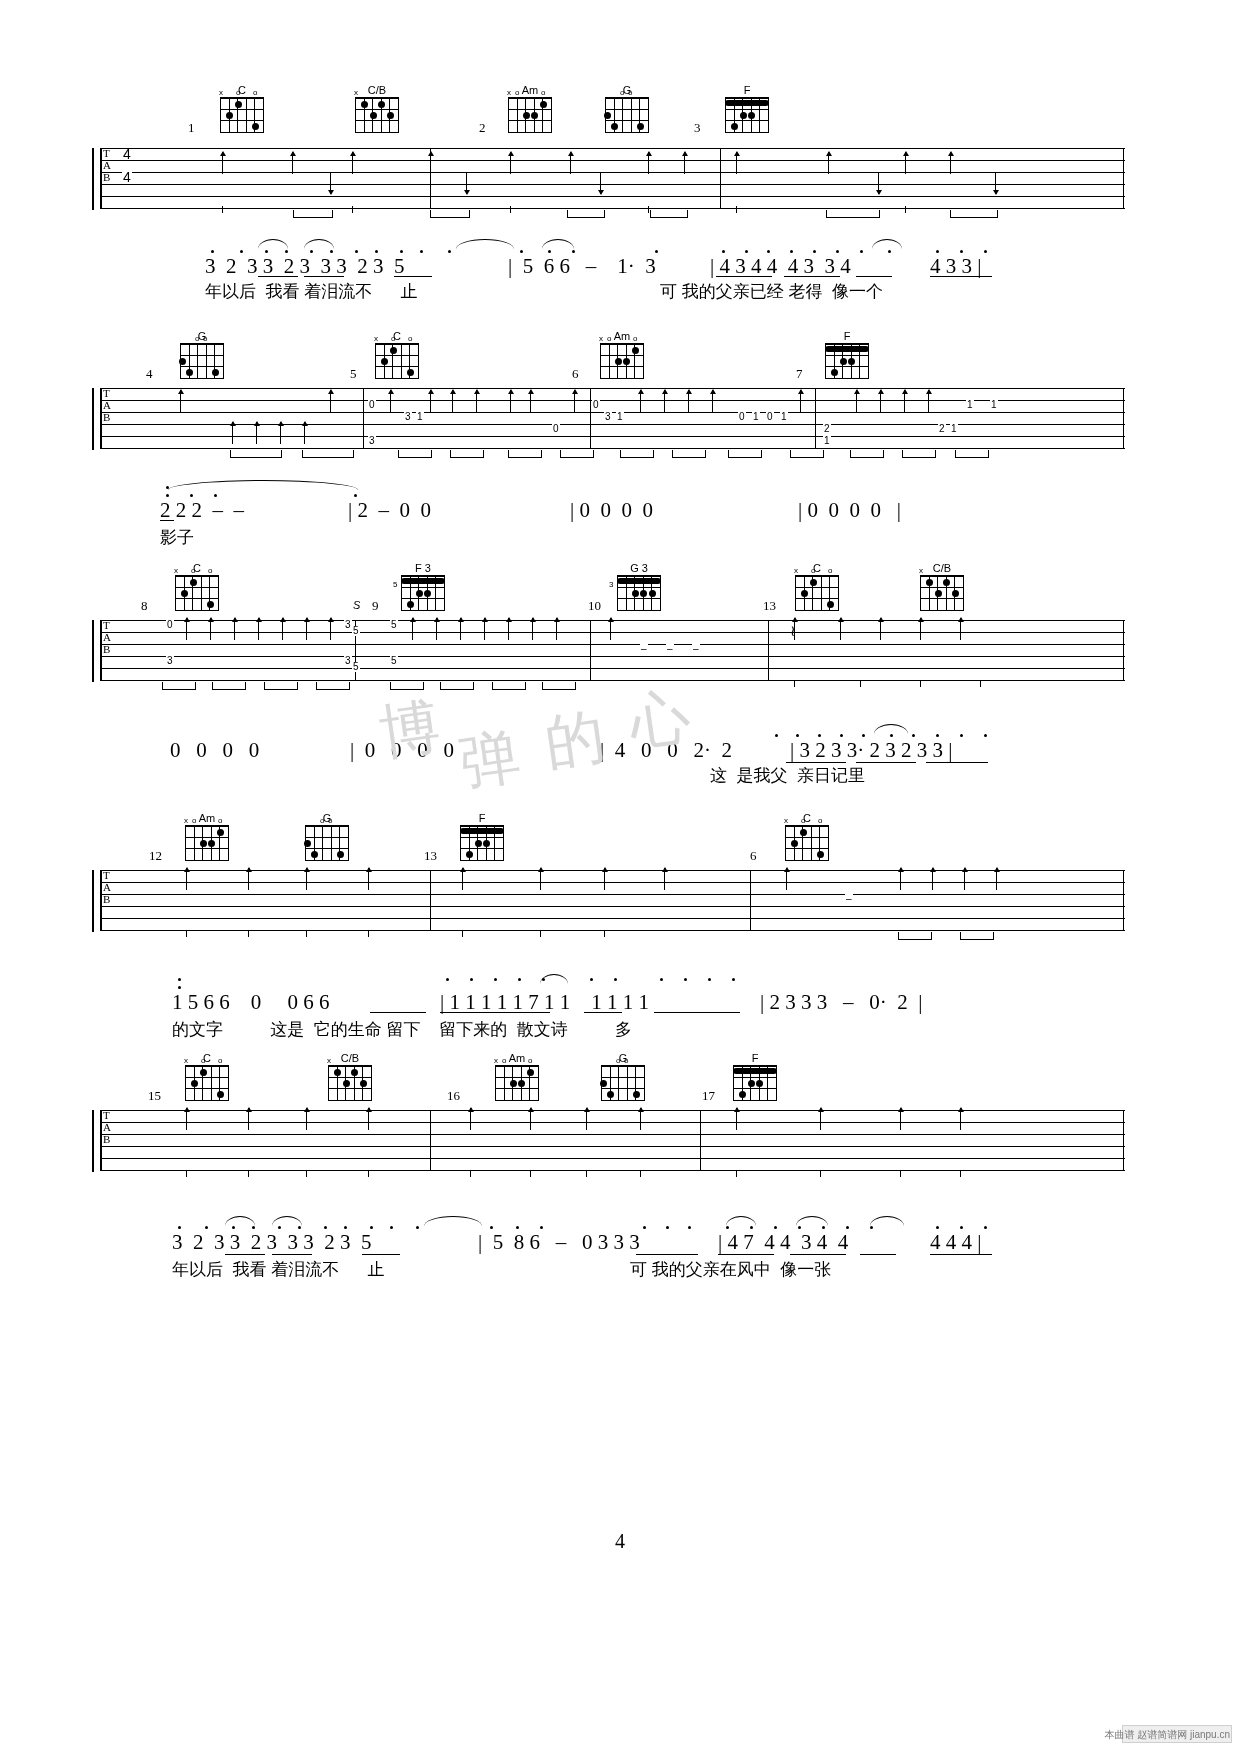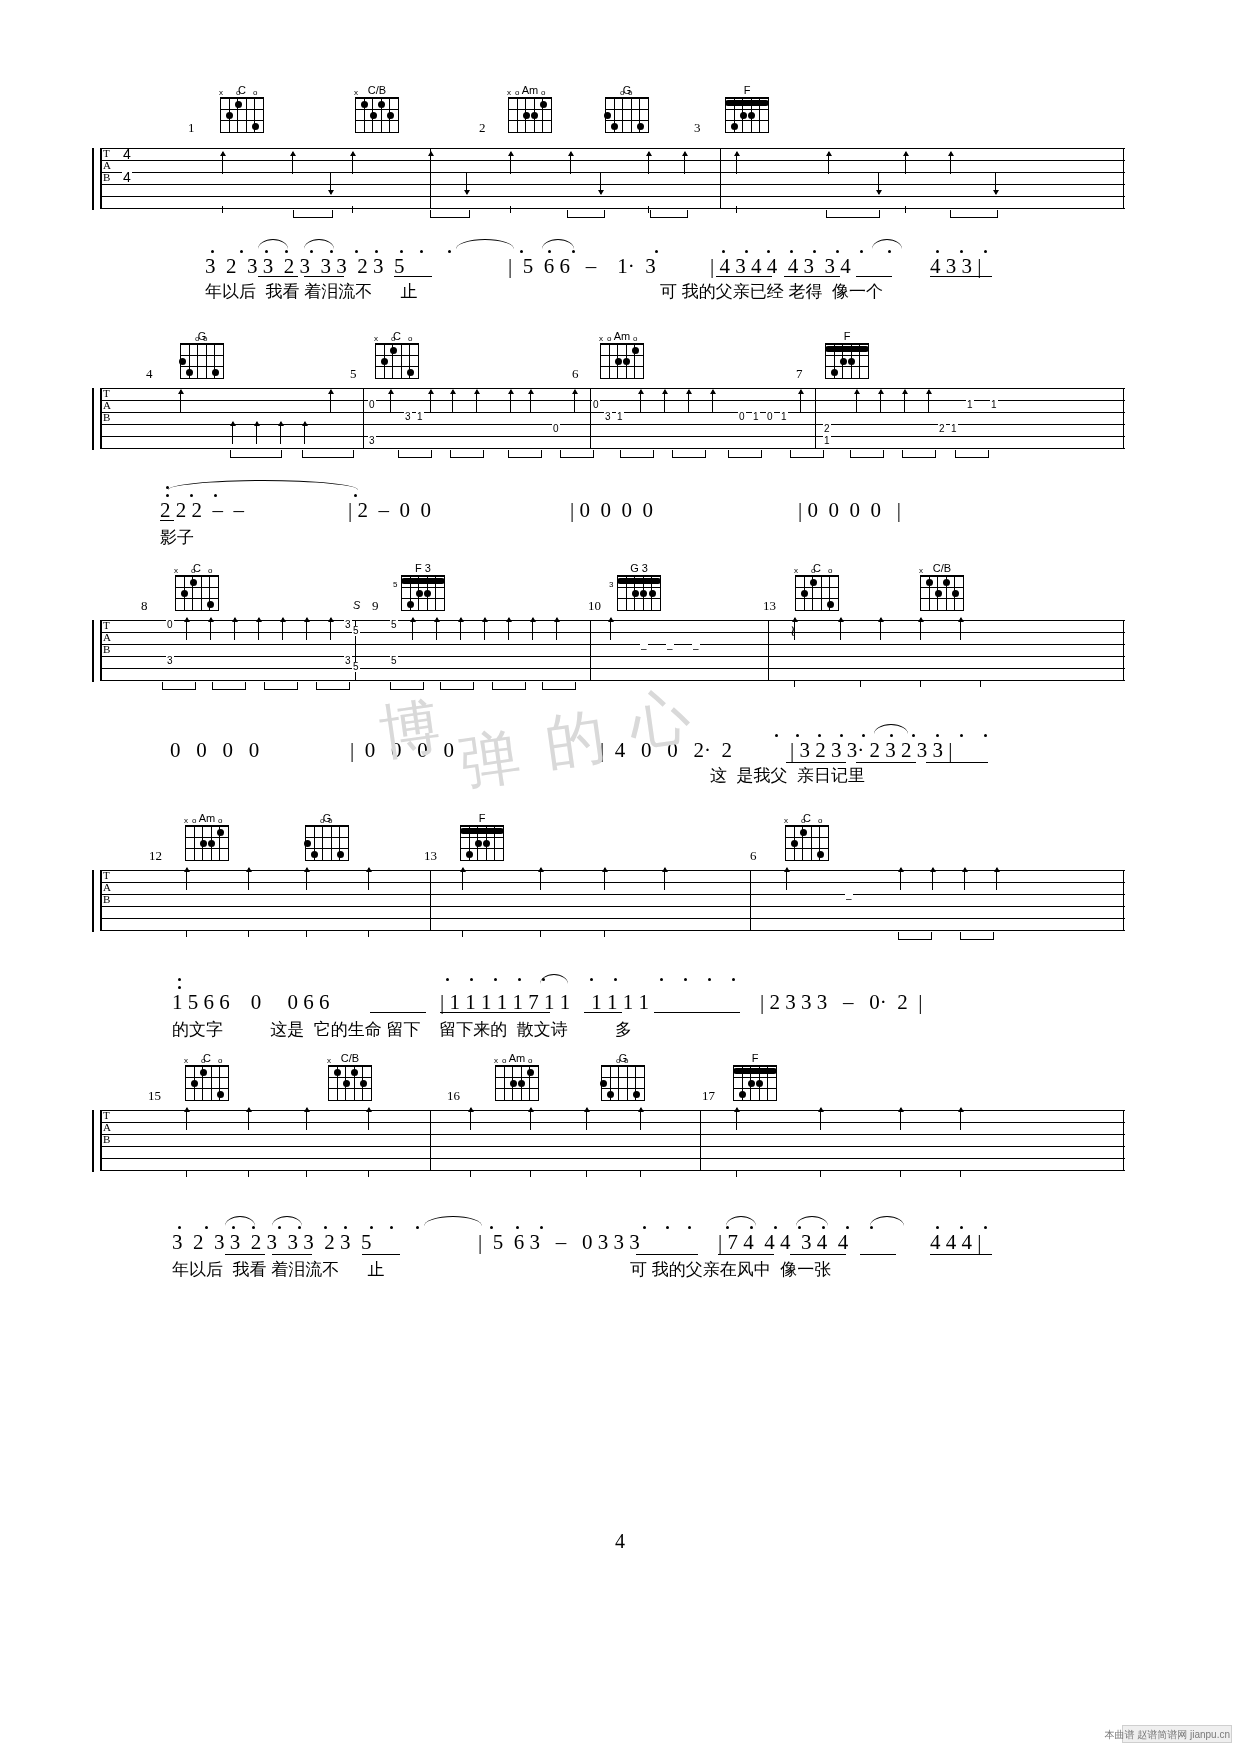--- a/index.html
+++ b/index.html
@@ -870,22 +870,22 @@
       <div class="tick" style="left:530px;top:118px"></div>
       <div class="tick" style="left:586px;top:118px"></div>
       <div class="tick" style="left:640px;top:118px"></div>
       <div class="tick" style="left:736px;top:118px"></div>
       <div class="tick" style="left:820px;top:118px"></div>
       <div class="tick" style="left:900px;top:118px"></div>
       <div class="tick" style="left:960px;top:118px"></div>
     </div>
 
     <div class="jp" style="left:172px;top:178px;">3  2  3 3  2 3  3 3  2 3  5 </div>
-    <div class="jp" style="left:478px;top:178px;">|  5  6 3   –   0 3 3 3 </div>
-    <div class="jp" style="left:718px;top:178px;">| 7 4  4 4  3 4  4 </div>
+    <div class="jp" style="left:478px;top:178px;">|  5  8 6   –   0 3 3 3 </div>
+    <div class="jp" style="left:718px;top:178px;">| 4 7  4 4  3 4  4 </div>
     <div class="jp" style="left:930px;top:178px;">4 4 4 |</div>
     <div>
       <div class="dotabove" style="left:178px;top:174px"></div>
       <div class="dotabove" style="left:205px;top:174px"></div>
       <div class="dotabove" style="left:232px;top:174px"></div>
       <div class="dotabove" style="left:252px;top:174px"></div>
       <div class="dotabove" style="left:278px;top:174px"></div>
       <div class="dotabove" style="left:298px;top:174px"></div>
       <div class="dotabove" style="left:324px;top:174px"></div>
       <div class="dotabove" style="left:344px;top:174px"></div>

